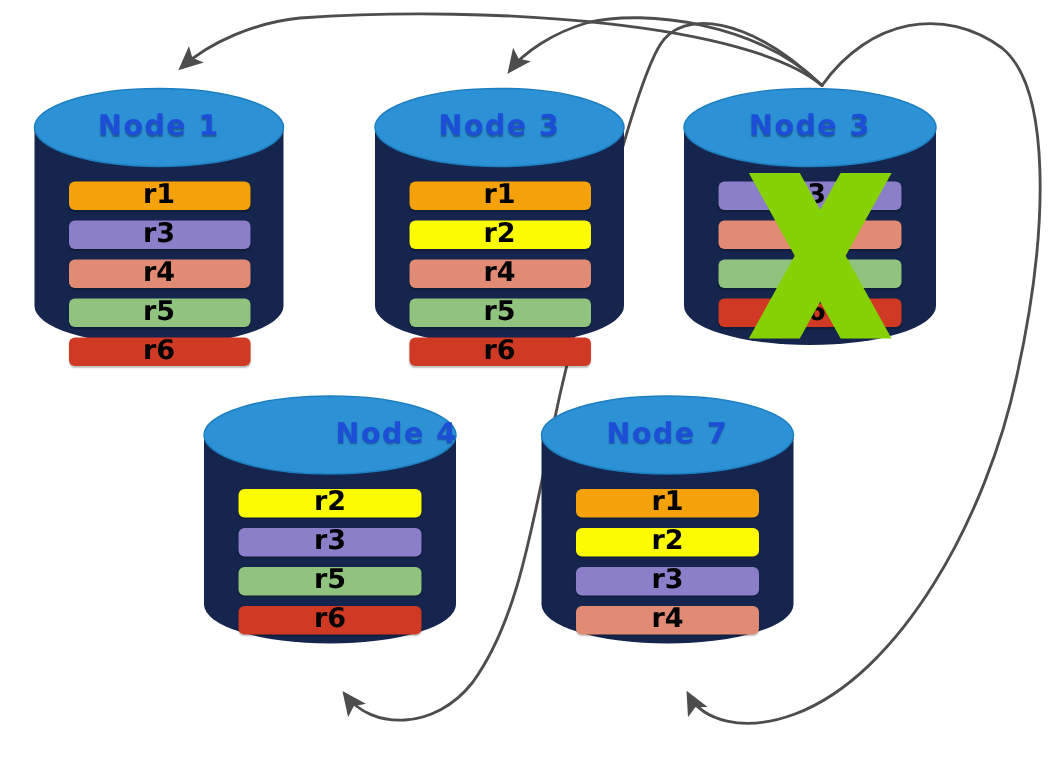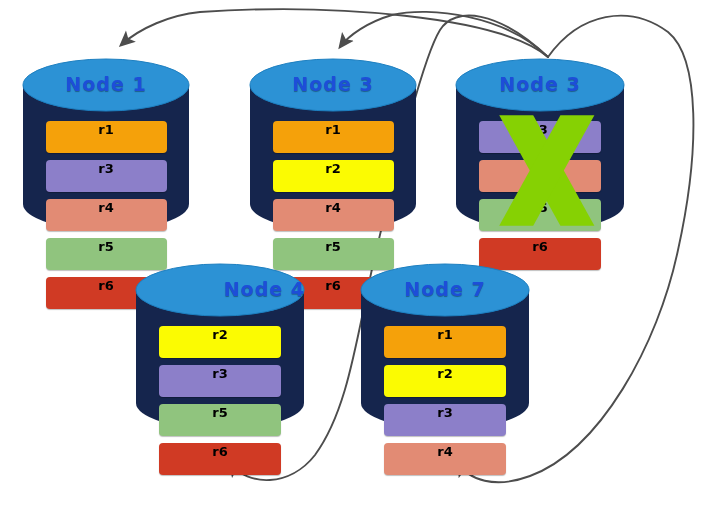--- a/index.html
+++ b/index.html
@@ -46,24 +46,24 @@
     pointer-events: none;
   }
   .rows {
     position: absolute;
     left: 0;
     width: 100%;
   }
   .row-bar {
     position: relative;
     margin: 0 auto 7px auto;
-    height: 32px;
+    height: 19px;
     border-radius: 4px;
     text-align: center;
-    font-size: 13px;
+    font-size: 18px;
     font-weight: bold;
     color: #000000;
     line-height: 17px;
     box-shadow: 0 1px 1px rgba(0,0,0,0.25);
   }
   .x-mark {
     position: absolute;
     pointer-events: none;
   }
 </style>

